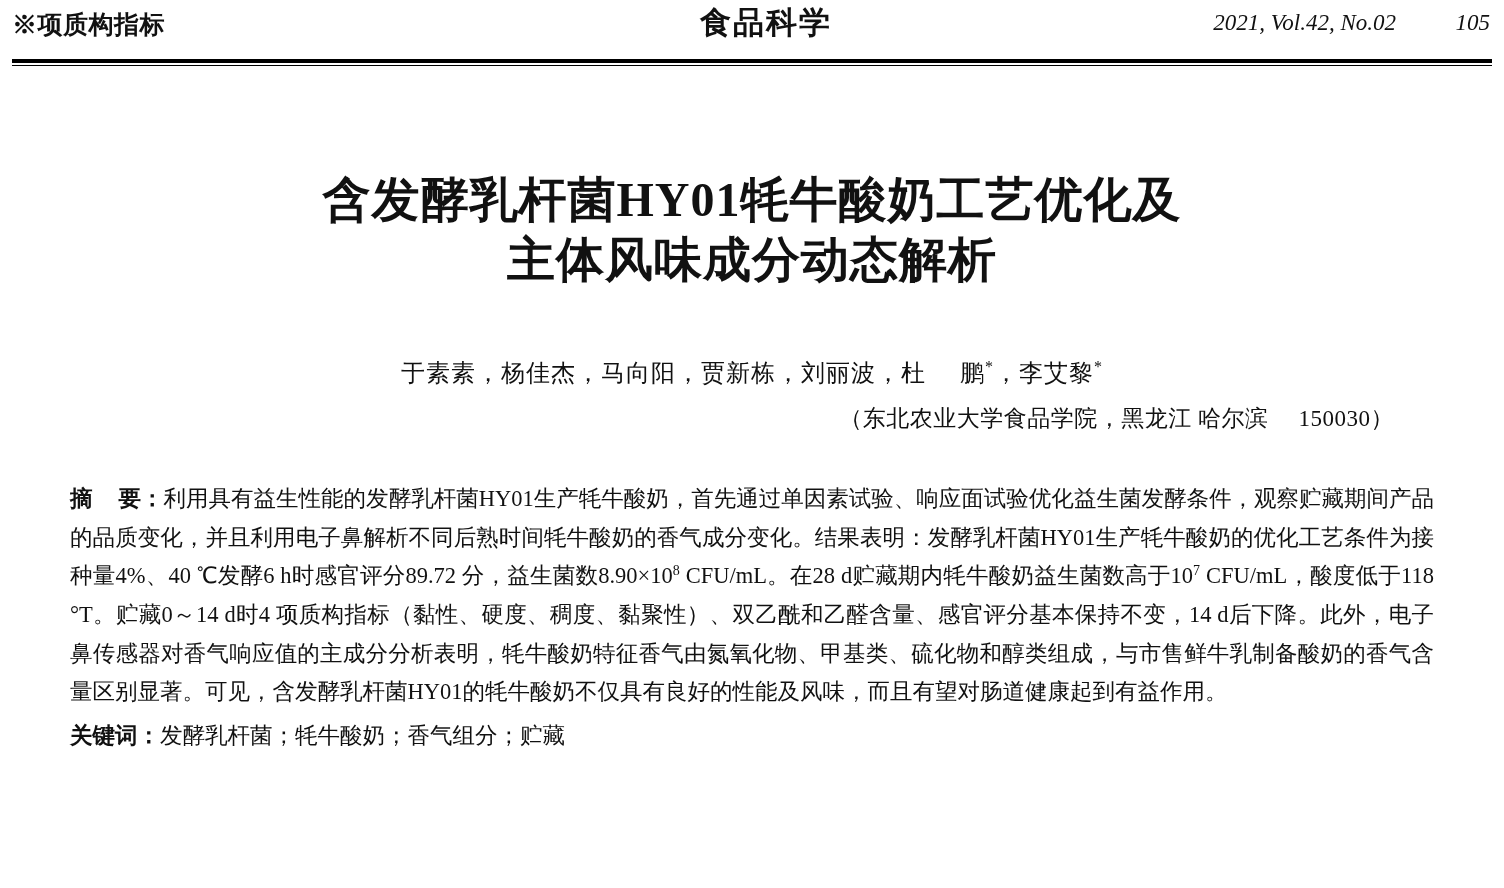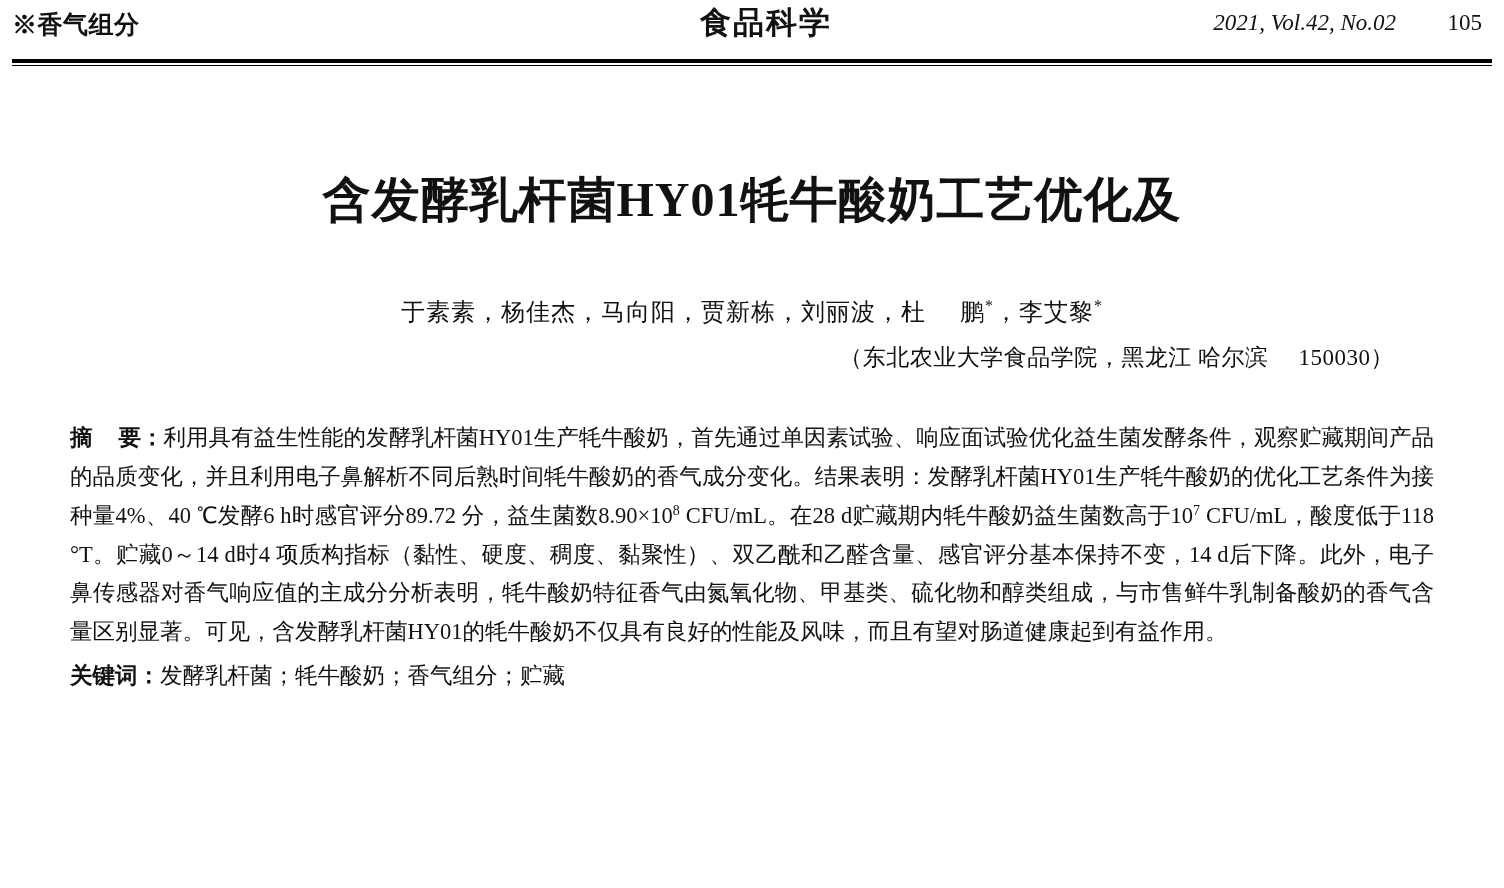--- a/index.html
+++ b/index.html
@@ -52,23 +52,24 @@
   .runhead .right {
     position: absolute;
     right: 108px;
     top: 10px;
     font-family: "Liberation Serif", serif;
     font-style: italic;
     font-size: 23px;
   }
   .runhead .pageno {
     position: absolute;
-    right: 22px;
+    right: 14px;
     top: 10px;
     font-family: "Liberation Serif", serif;
+    font-style: italic;
     font-size: 23px;
   }
   .rule-thick {
     height: 4px;
     background: #000;
     margin: 3px 12px 0 12px;
   }
   .rule-thin {
     height: 1px;
     background: #000;
@@ -135,30 +136,31 @@
     line-height: 1.6;
   }
   .keywords .lbl { font-weight: bold; margin-top: 8px; }
 </style>
 </head>
 <body>
 
 <div class="page">
 
   <div class="runhead">
-    <div class="left">※香气组分</div>
+    <div class="left">※项质构指标</div>
     <div class="center">食品科学</div>
     <div class="right">2021, Vol.42, No.02</div>
     <div class="pageno">105</div>
   </div>
   <div class="rule-thick"></div>
   <div class="rule-thin"></div>
 
   <div class="title-block">
     <div class="title">含发酵乳杆菌HY01牦牛酸奶工艺优化及</div>
+    <div class="title">主体风味成分动态解析</div>
 
     <div class="authors">
       <span>于素素，杨佳杰，马向阳，贾新栋，刘丽波，杜</span><span class="sp"></span><span>鹏</span><sup>*</sup><span>，李艾黎</span><sup>*</sup>
     </div>
 
     <div class="affil">
       <span>（东北农业大学食品学院，黑龙江 哈尔滨</span><span class="gap"></span><span>150030）</span>
     </div>
   </div>
 

